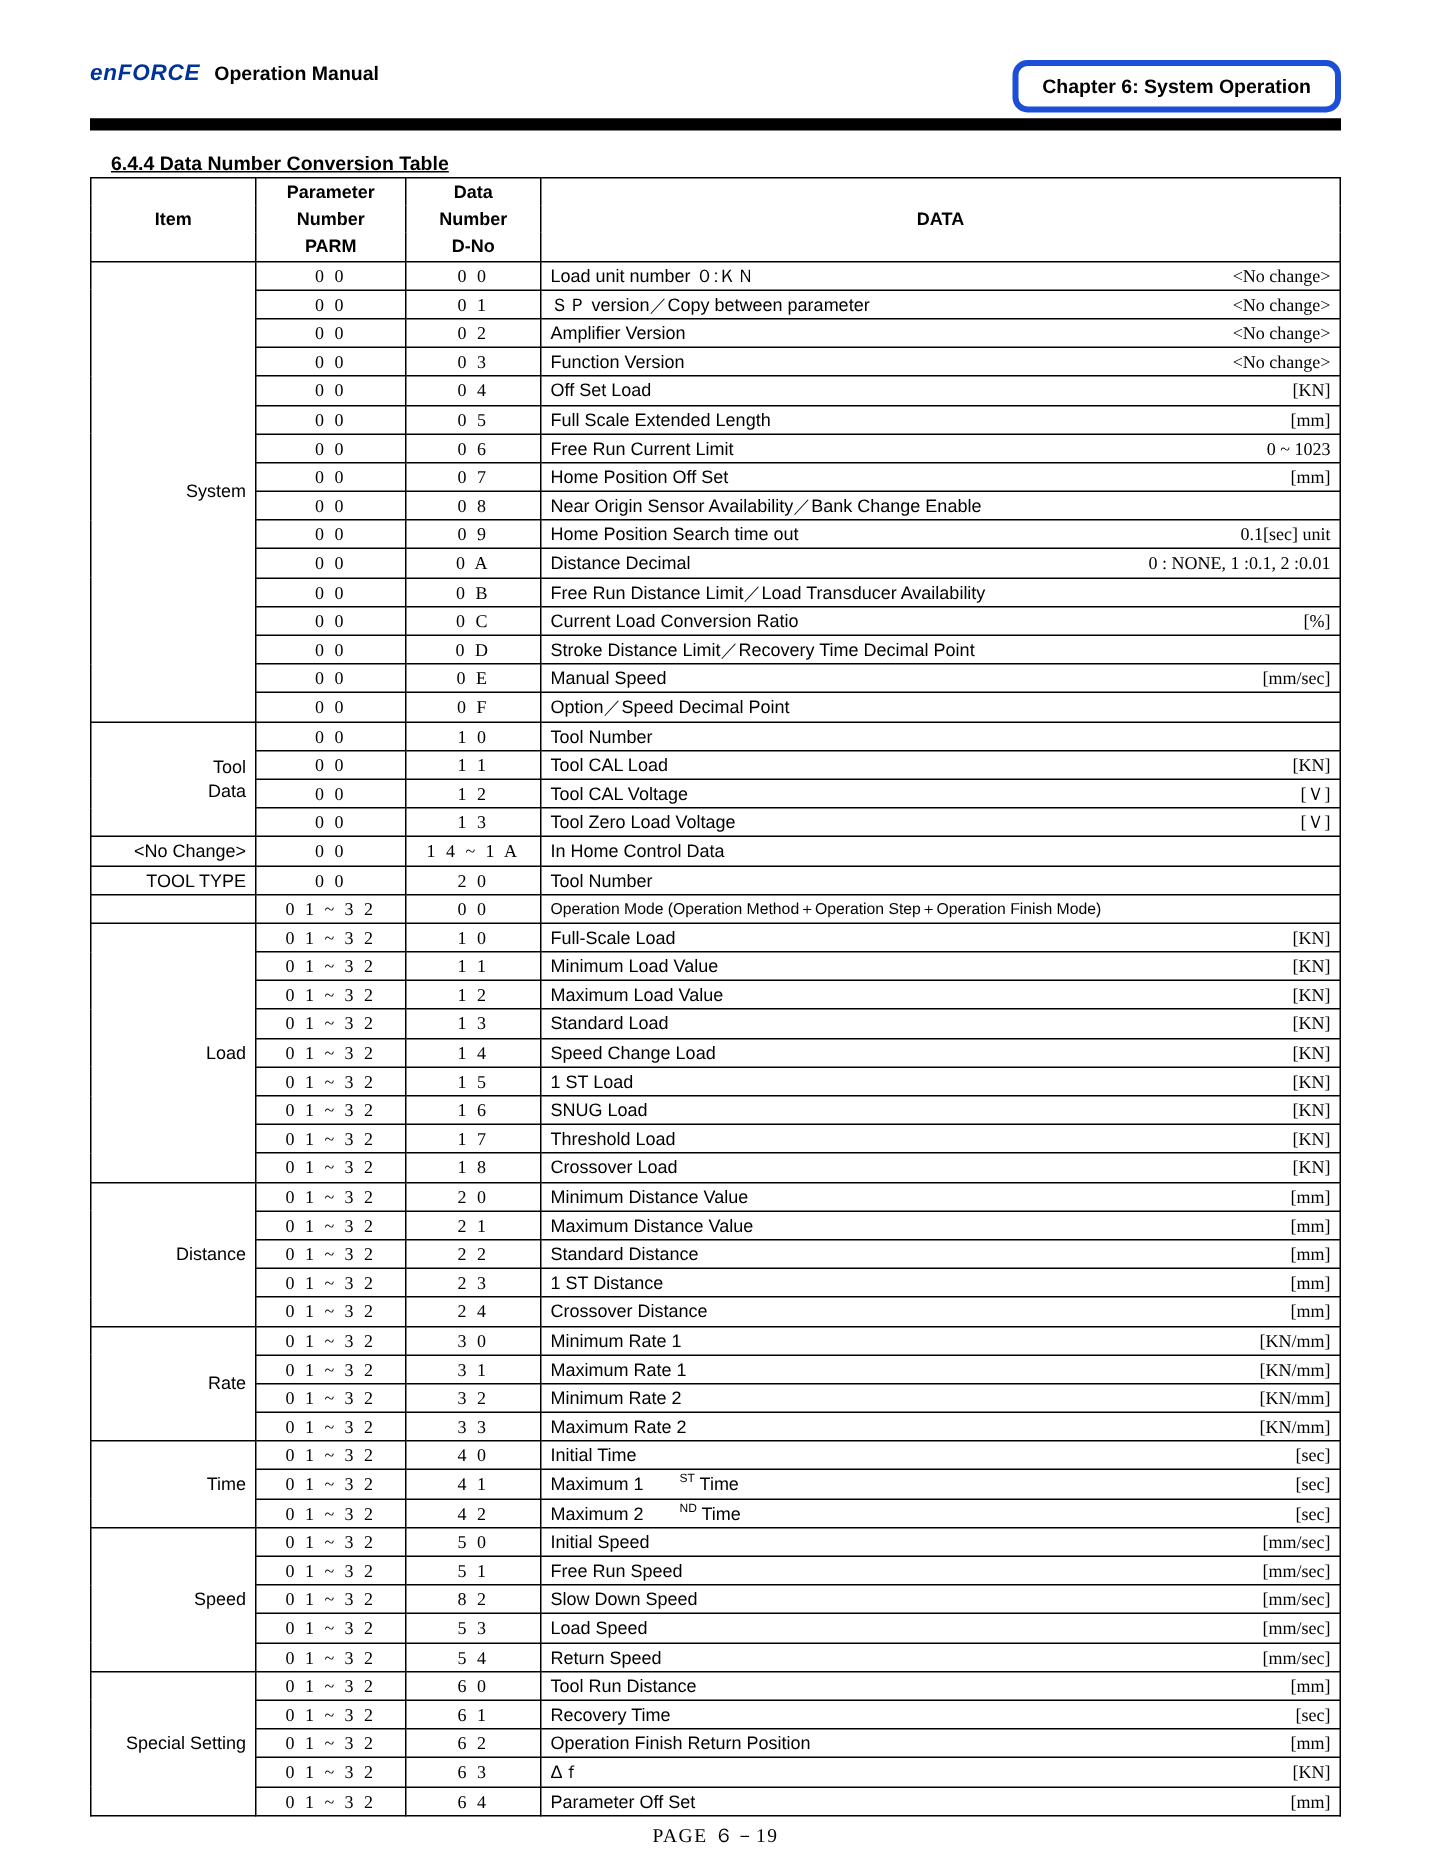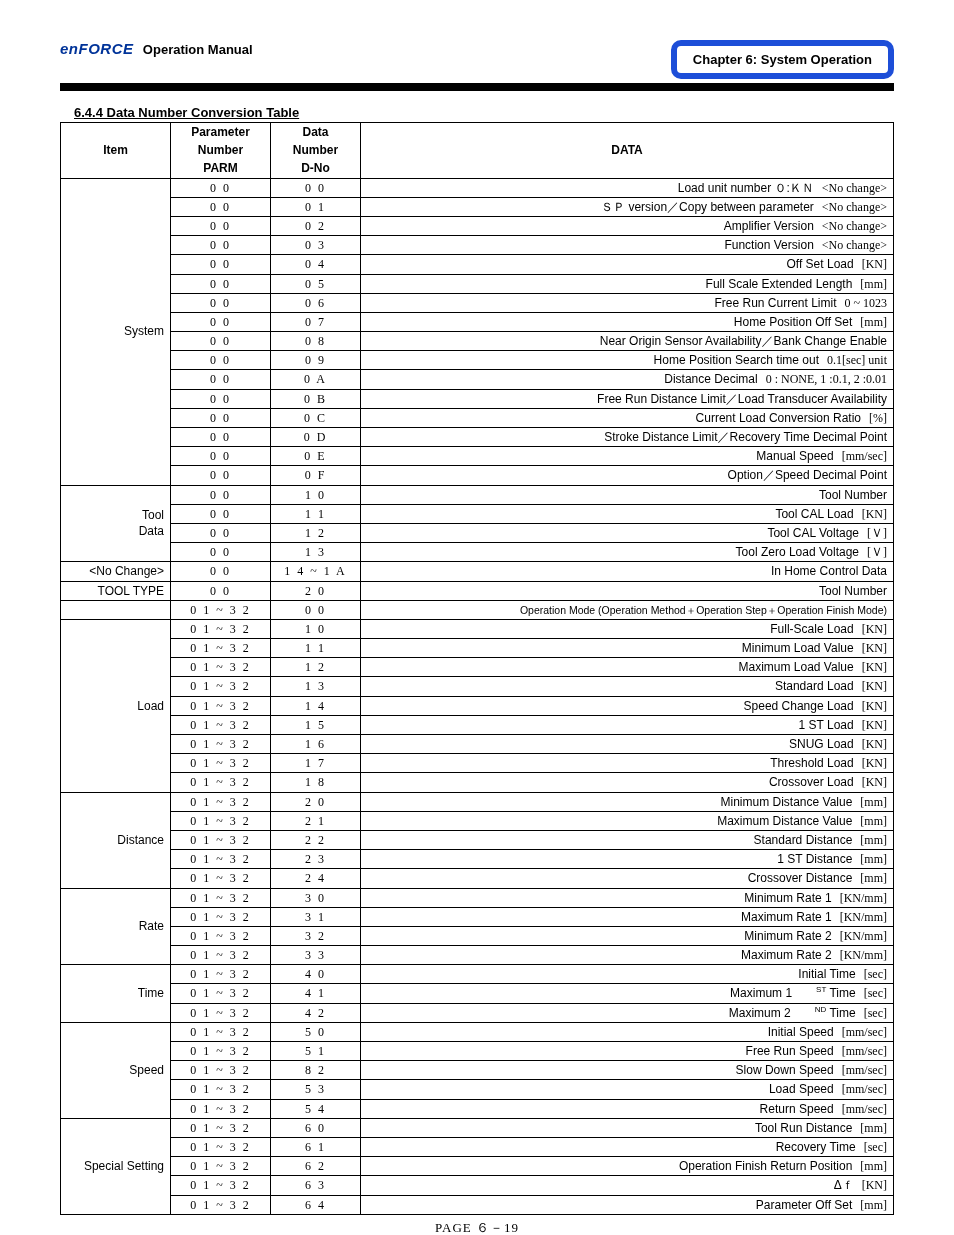--- a/index.html
+++ b/index.html
@@ -24,21 +24,21 @@
     color: #003399;
     font-size: 15px;
     letter-spacing: 0.5px;
   }
   .manual-title {
     font-weight: bold;
     font-size: 13px;
     margin-left: 6px;
   }
   .chapter-box {
-    border: 6px solid #1d4ed8;
+    border: 4px solid #1d4ed8;
     border-radius: 10px;
     padding: 6px 16px;
     font-weight: bold;
     font-size: 13px;
   }
   .thick-rule {
     border: 0;
     border-top: 4px double #000;
     height: 4px;
     background: #000;
@@ -69,21 +69,21 @@
   col.c-item { width: 110px; }
   col.c-parm { width: 100px; }
   col.c-dno  { width: 90px; }
   col.c-data { }
   .c-item-cell { text-align: right; }
   .c-parm-cell { text-align: center; font-family: 'Times New Roman', serif; letter-spacing: 2px; }
   .c-dno-cell  { text-align: center; font-family: 'Times New Roman', serif; letter-spacing: 2px; }
   .c-data-cell { text-align: left; }
   .data-flex {
     display: flex;
-    justify-content: flex-end;
+    justify-content: space-between;
     align-items: baseline;
     gap: 8px;
   }
   .unit { font-family: 'Times New Roman', serif; }
   .small { font-size: 10.5px; }
   .sup { font-size: 8px; vertical-align: super; padding-left: 24px; }
   .page-num {
     text-align: center;
     font-family: 'Times New Roman', serif;
     font-size: 13px;

